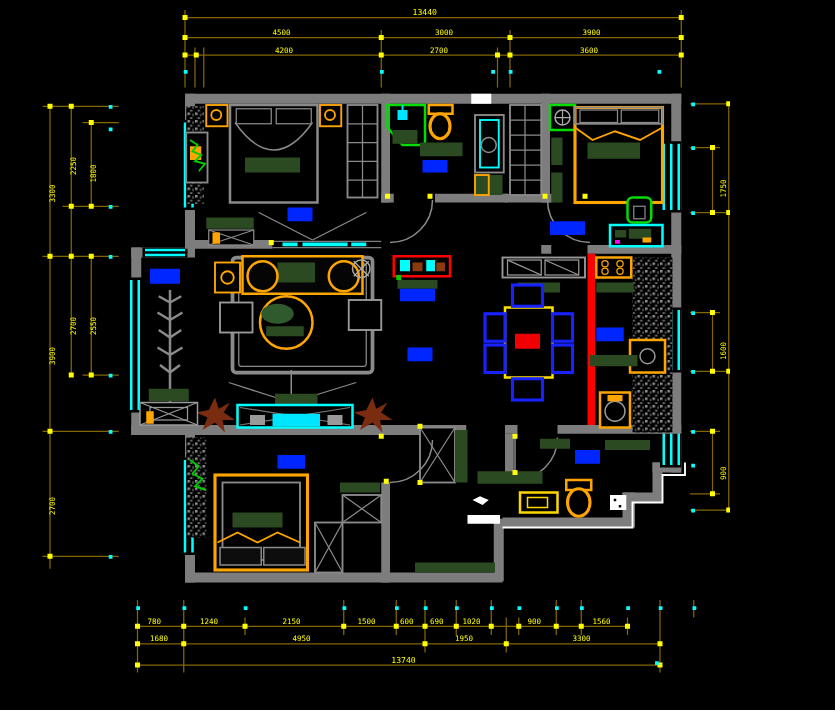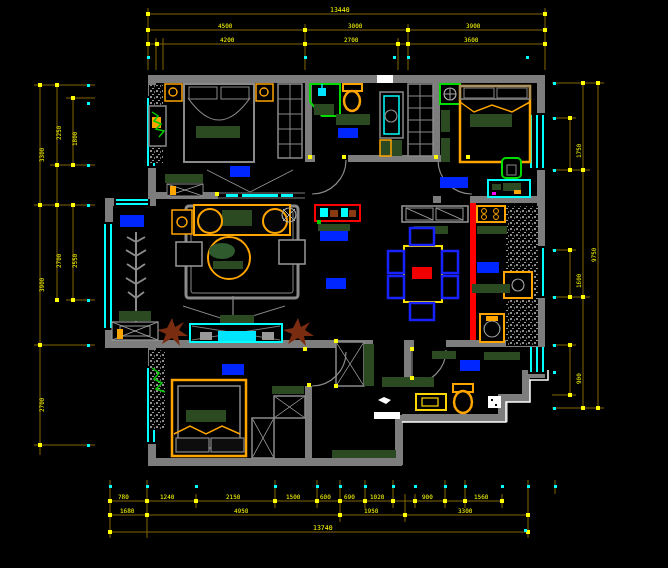--- a/index.html
+++ b/index.html
@@ -1,16 +1,16 @@
 <!DOCTYPE html>
 <html><head>
 <meta charset="utf-8">
 <style>
   html,body{margin:0;padding:0;background:#000;}
-  .stage{width:668px;height:568px;position:relative;background:#000;overflow:hidden;
+  .stage{width:584px;height:568px;position:relative;background:#000;overflow:hidden;
          font-family:"DejaVu Sans Mono","Liberation Mono",monospace;}
   svg{display:block;}
   text{font-family:"DejaVu Sans Mono","Liberation Mono",monospace;}
 </style>
 </head>
 <body>
 
 <div class="stage">
   <svg id="plan" width="668" height="568" viewBox="0 0 668 568" xmlns="http://www.w3.org/2000/svg" style="background: rgb(0, 0, 0);">
     <defs>

